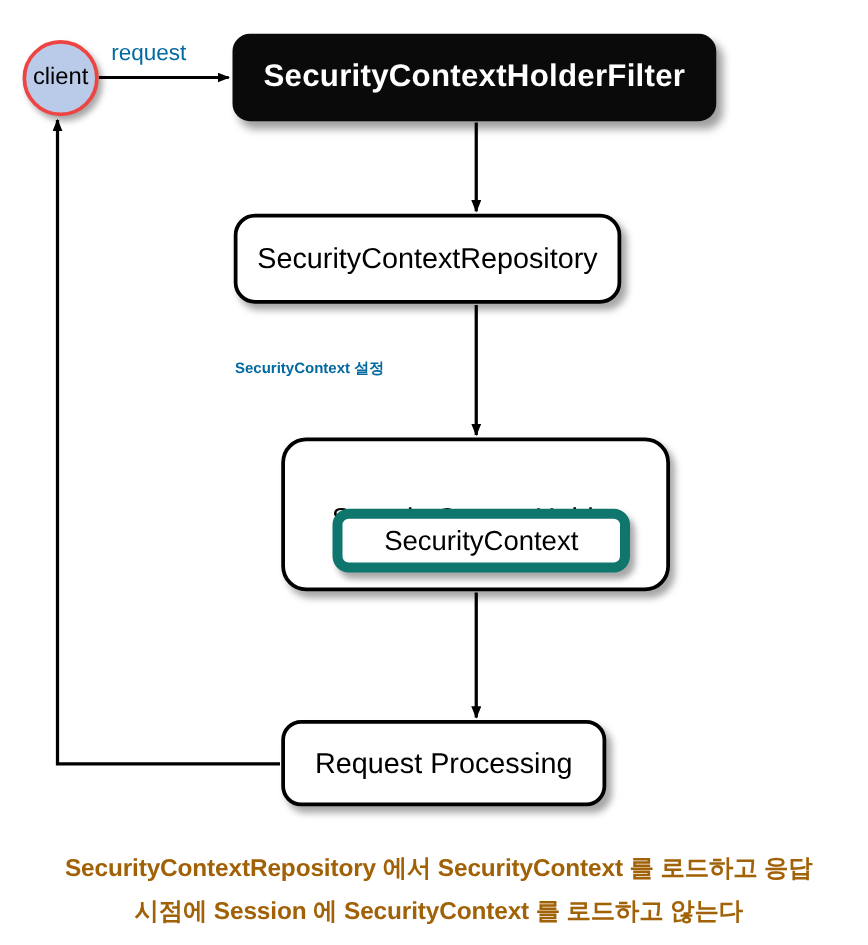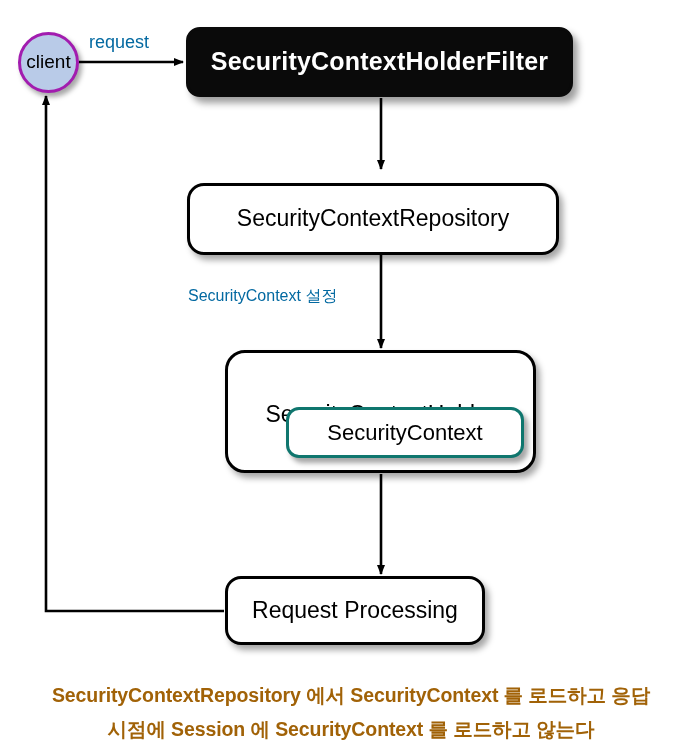--- a/index.html
+++ b/index.html
@@ -38,21 +38,21 @@
   }
 
   
   .client-node {
     left: 18px;
     top: 32px;
     width: 61px;
     height: 61px;
     border-radius: 50%;
     background: #b9cbe8;
-    border: 3px solid #a21caf;
+    border: 3px solid #ef4444;
     font-size: 19px;
     box-shadow: 3px 4px 5px rgba(0,0,0,0.35);
   }
 
   
   .filter-node {
     left: 186px;
     top: 27px;
     width: 387px;
     height: 70px;
@@ -62,22 +62,22 @@
     font-size: 25px;
     font-weight: bold;
     letter-spacing: 0.2px;
     border-radius: 14px;
     box-shadow: 5px 6px 7px rgba(0,0,0,0.38);
   }
 
   
   .repo-node {
     left: 187px;
-    top: 183px;
-    width: 372px;
+    top: 171px;
+    width: 310px;
     height: 72px;
     font-size: 23px;
     border-radius: 17px;
   }
   .repo-node .two-line {
     display: block;
   }
   .repo-node .line2 { display:block; }
 
   
@@ -103,25 +103,24 @@
     position: absolute;
     left: 38px;
     top: 54px;
     width: 238px;
     height: 51px;
     box-sizing: border-box;
     display: flex;
     align-items: center;
     justify-content: center;
     background: #ffffff;
-    border: 3px solid #0f766e;
+    border: 8px solid #0f766e;
     border-radius: 13px;
     box-shadow: 4px 5px 5px rgba(0,0,0,0.35);
     font-size: 22px;
-    margin-left: 20px;
   }
 
   
   .request-node {
     left: 225px;
     top: 576px;
     width: 260px;
     height: 69px;
     border-radius: 16px;
     font-size: 23px;
@@ -135,22 +134,22 @@
     white-space: nowrap;
   }
   .label-request {
     left: 89px;
     top: 32px;
     font-size: 18px;
   }
   .label-setctx {
     left: 188px;
     top: 286px;
-    font-weight: normal;
-    font-size: 16px;
+    font-weight: bold;
+    font-size: 12px;
   }
 
   
   .caption {
     position: absolute;
     left: 4px;
     top: 678px;
     width: 694px;
     text-align: center;
     color: #a16207;

